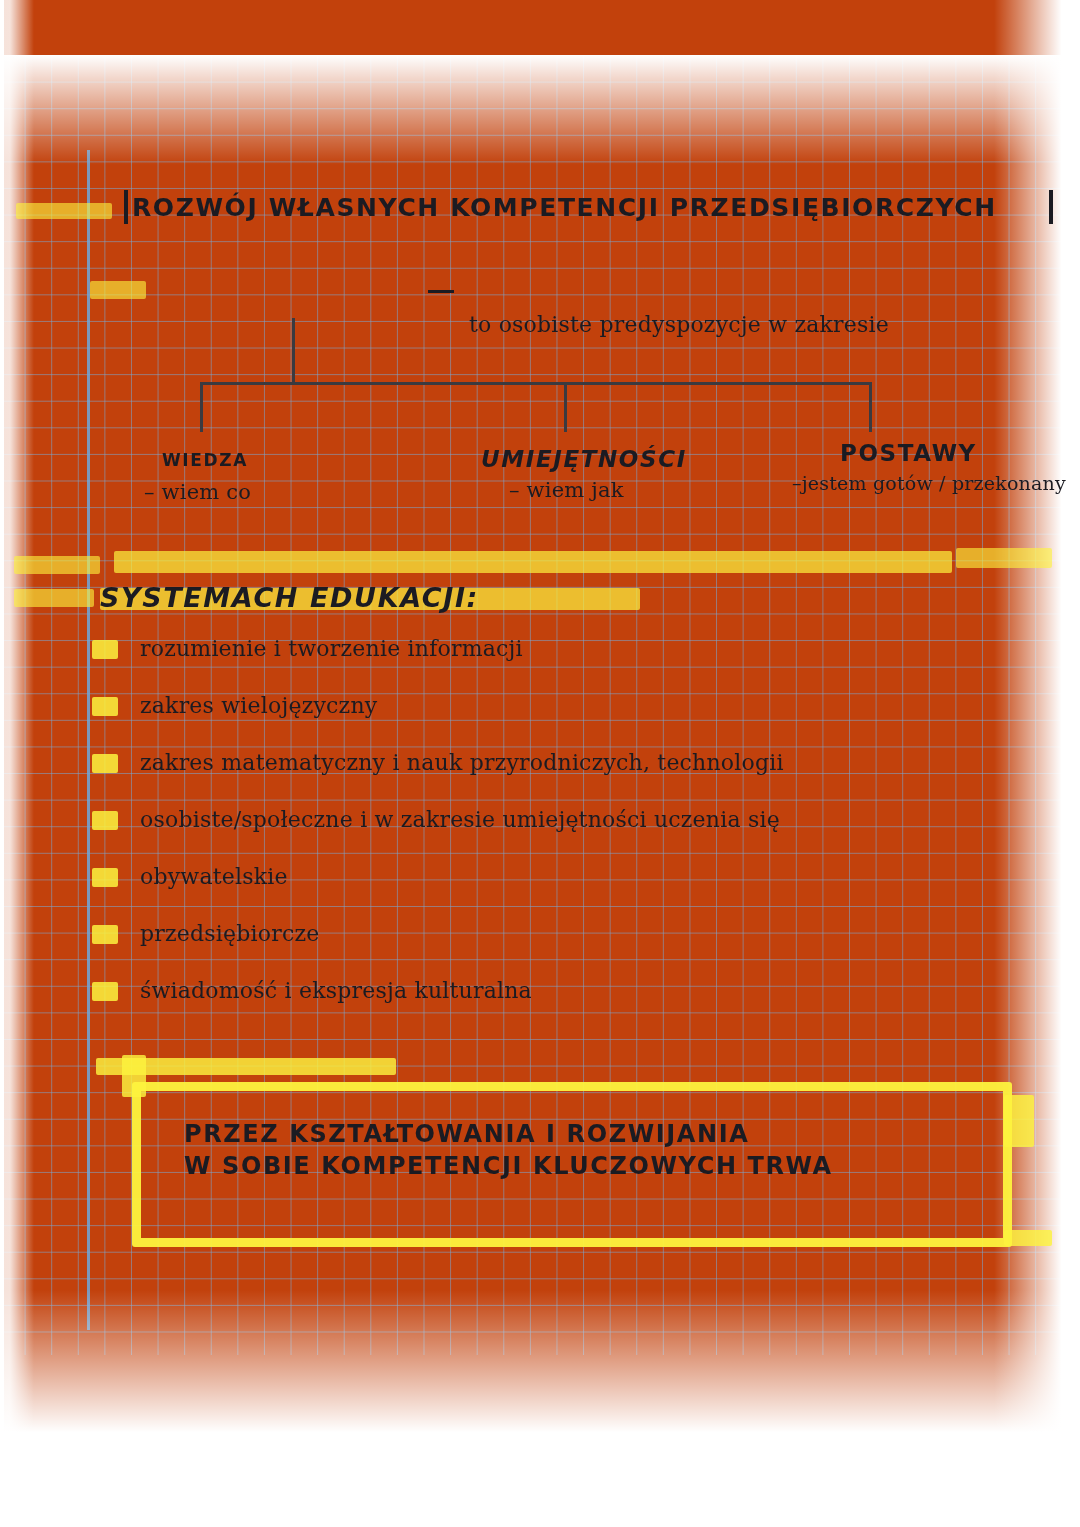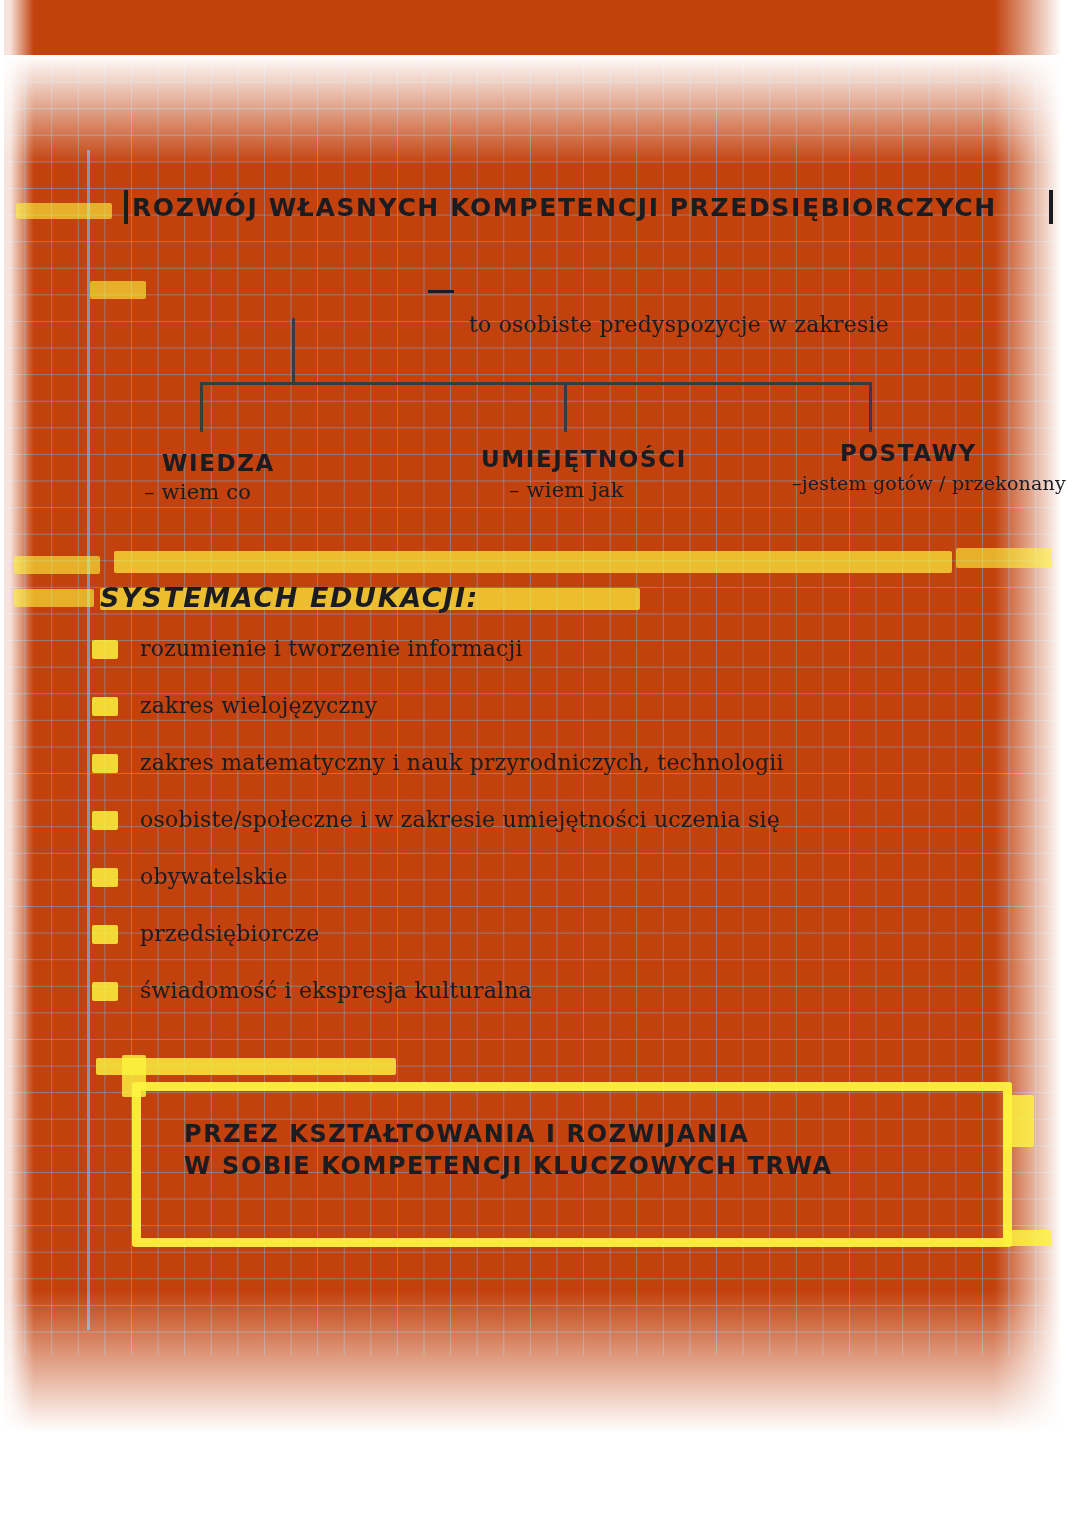--- a/index.html
+++ b/index.html
@@ -122,23 +122,23 @@
 
   
   .ln { position: absolute; background: #3a3a40; }
   #tree-stem    { left: 288px; top: 318px;  width: 3px;  height: 66px; }
   #tree-bar     { left: 196px; top: 382px;  width: 672px; height: 3px; }
   #tree-left    { left: 196px; top: 382px;  width: 3px;  height: 50px; }
   #tree-mid     { left: 560px; top: 382px;  width: 3px;  height: 50px; }
   #tree-right   { left: 865px; top: 382px;  width: 3px;  height: 50px; }
 
   
-  #b1-title { left: 158px; top: 450px; font-size: 23px; }
+  #b1-title { left: 158px; top: 450px; font-size: 17px; }
   #b1-sub   { left: 140px; top: 480px; font-size: 21px; }
-  #b2-title { left: 477px; top: 446px; font-size: 23px; }
+  #b2-title { left: 477px; top: 446px; font-size: 23px; font-style: italic; }
   #b2-sub   { left: 505px; top: 478px; font-size: 21px; }
   #b3-title { left: 836px; top: 440px; font-size: 23px; }
   #b3-sub   { left: 788px; top: 472px; font-size: 19px; }
 
   
   #sec-line1 { left: 112px; top: 543px; font-size: 27px; font-style: italic; }
   #sec-line2 { left: 96px; top: 582px; font-size: 27px; font-style: italic; }
 
   
   .bullet-item {

